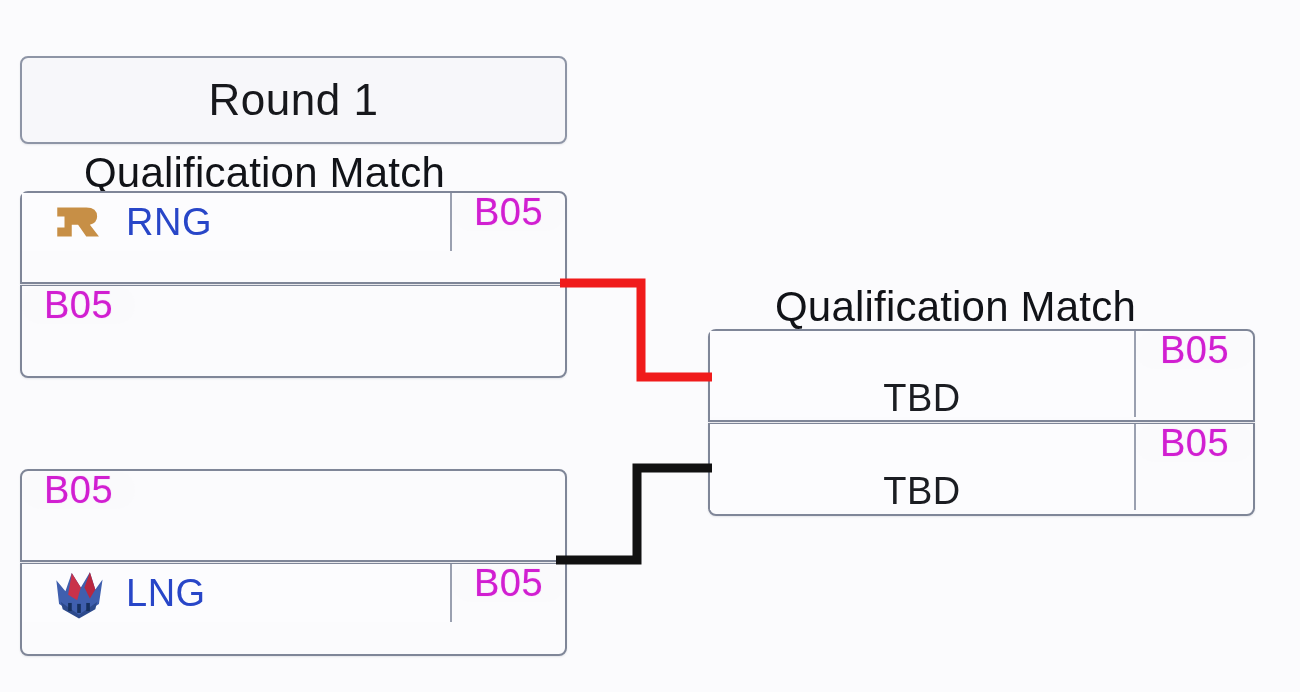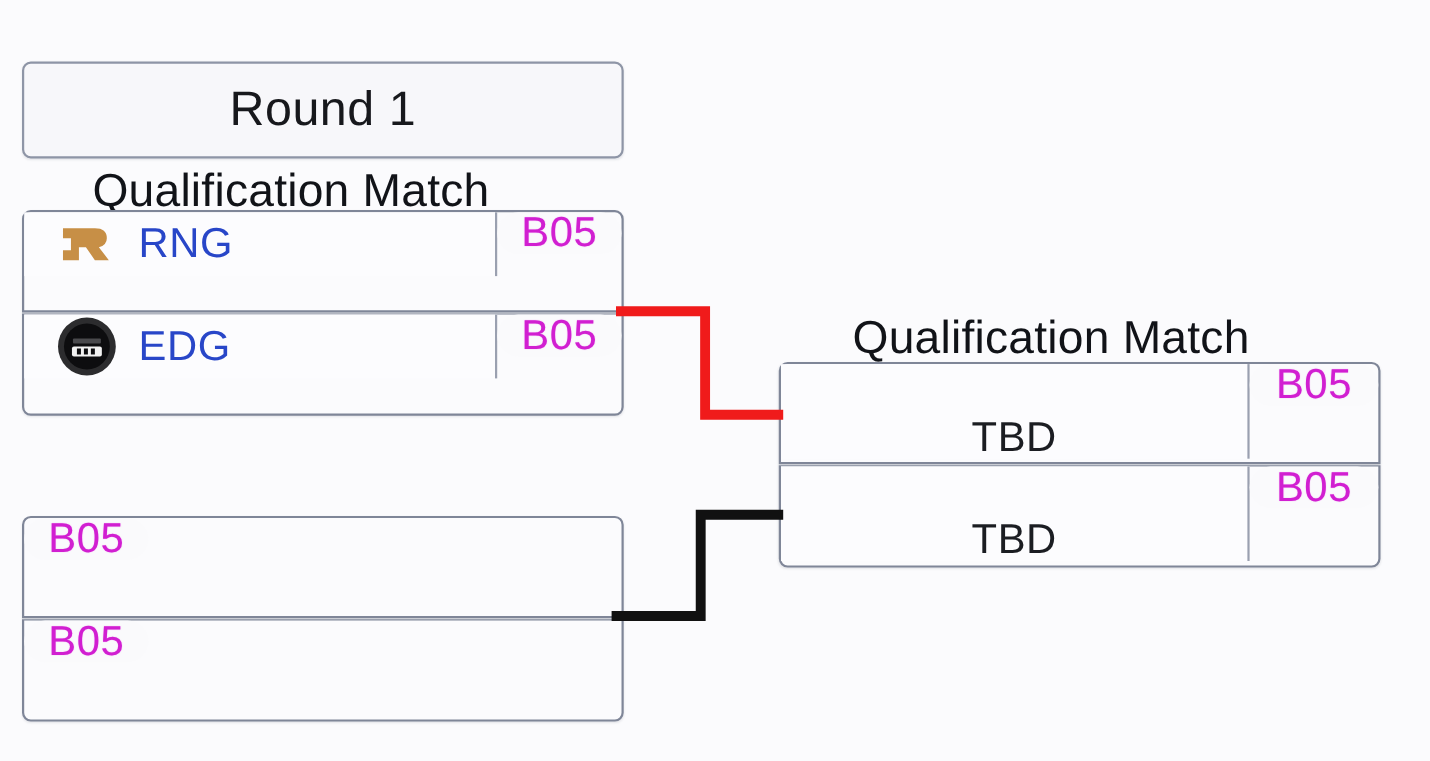--- a/index.html
+++ b/index.html
@@ -161,49 +161,49 @@
           </svg>
         </span>
         <span class="team-name">RNG</span>
       </div>
       <div class="score-cell">
         <span class="score-text">B05</span>
       </div>
     </div>
 
     <div class="match-row bottom">
+      <div class="score-cell">
+        <span class="score-text">B05</span>
+      </div>
+    </div>
+  </div>
+
+  <div class="match-block" id="match-v5-lng">
+
+    <div class="match-row top">
+      <div class="score-cell">
+        <span class="score-text">B05</span>
+      </div>
+    </div>
+
+    <div class="match-row bottom">
       <div class="team-cell">
         <span class="team-logo">
           <svg viewBox="0 0 64 64" width="58" height="58" aria-hidden="true">
-            <circle cx="32" cy="32" r="29" fill="#2c2c2e"></circle>
-            <circle cx="32" cy="32" r="23" fill="#0d0d0f"></circle>
-            <rect x="18" y="24" width="28" height="5" rx="1" fill="#4a4a4d"></rect>
-            <rect x="17" y="32" width="30" height="10" rx="2" fill="#f2f2f2"></rect>
-            <rect x="22" y="34" width="4" height="6" fill="#0d0d0f"></rect>
-            <rect x="29" y="34" width="4" height="6" fill="#0d0d0f"></rect>
-            <rect x="36" y="34" width="4" height="6" fill="#0d0d0f"></rect>
+            <path d="M7 18 L17 30 L24 10 L34 26 L44 9 L50 28 L58 17 L54 44 L32 58 L10 44 Z" fill="#3f5fae"></path>
+            <path d="M24 10 L34 26 L30 40 L20 34 Z" fill="#c9324a"></path>
+            <path d="M44 9 L50 28 L44 38 L38 26 Z" fill="#b8273f"></path>
+            <path d="M12 42 L32 56 L52 42 L50 50 L32 60 L14 50 Z" fill="#2d4a8c"></path>
+            <rect x="20" y="43" width="4" height="9" fill="#16305f"></rect>
+            <rect x="30" y="44" width="4" height="10" fill="#16305f"></rect>
+            <rect x="40" y="43" width="4" height="9" fill="#16305f"></rect>
           </svg>
         </span>
-        <span class="team-name">EDG</span>
-      </div>
-      <div class="score-cell">
-        <span class="score-text">B05</span>
-      </div>
-    </div>
-  </div>
-
-  <div class="match-block" id="match-v5-lng">
-
-    <div class="match-row top">
-      <div class="score-cell">
-        <span class="score-text">B05</span>
-      </div>
-    </div>
-
-    <div class="match-row bottom">
+        <span class="team-name">LNG</span>
+      </div>
       <div class="score-cell">
         <span class="score-text">B05</span>
       </div>
     </div>
   </div>
 
   <div class="match-block" id="match-r2">
 
     <div class="match-row top">
       <div class="team-cell centered">

